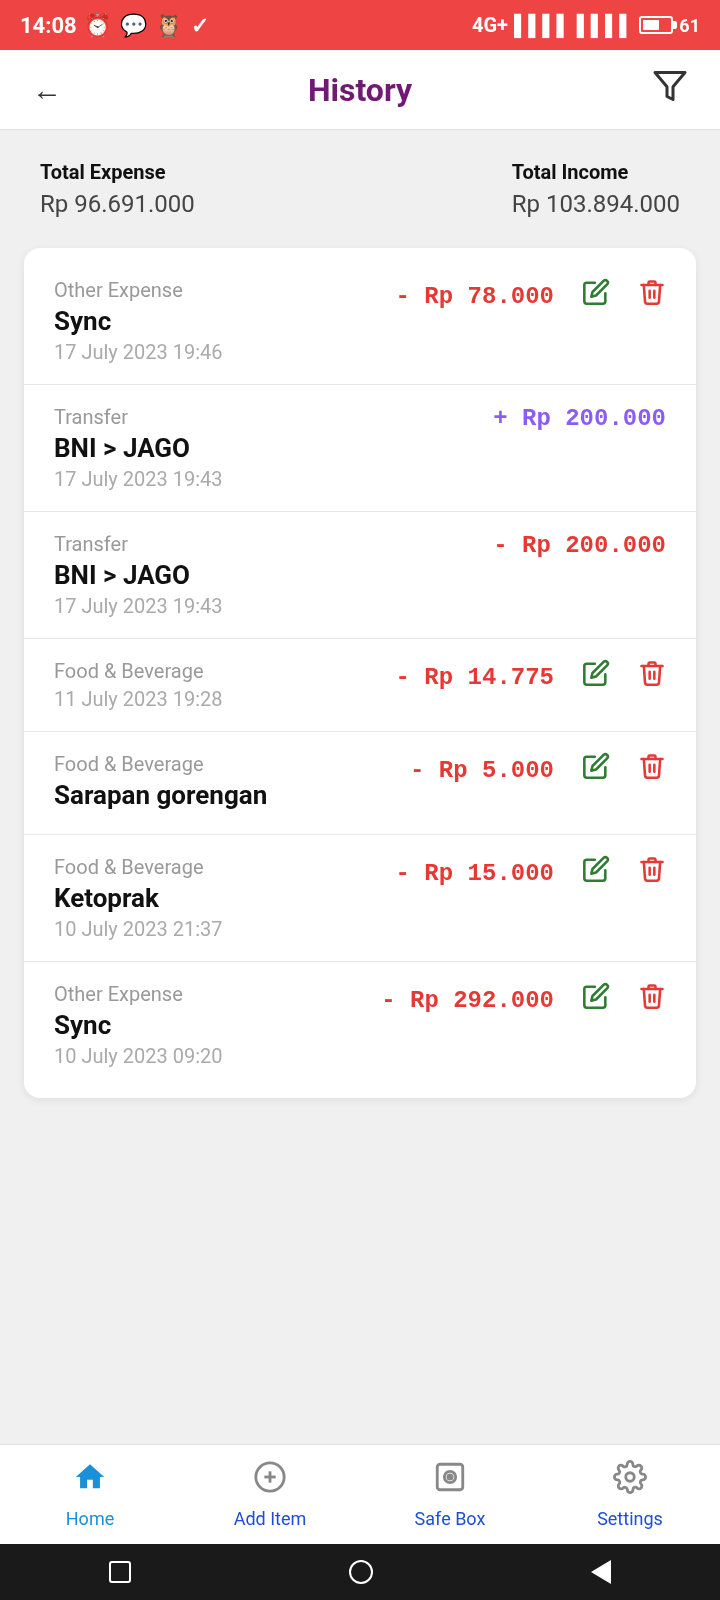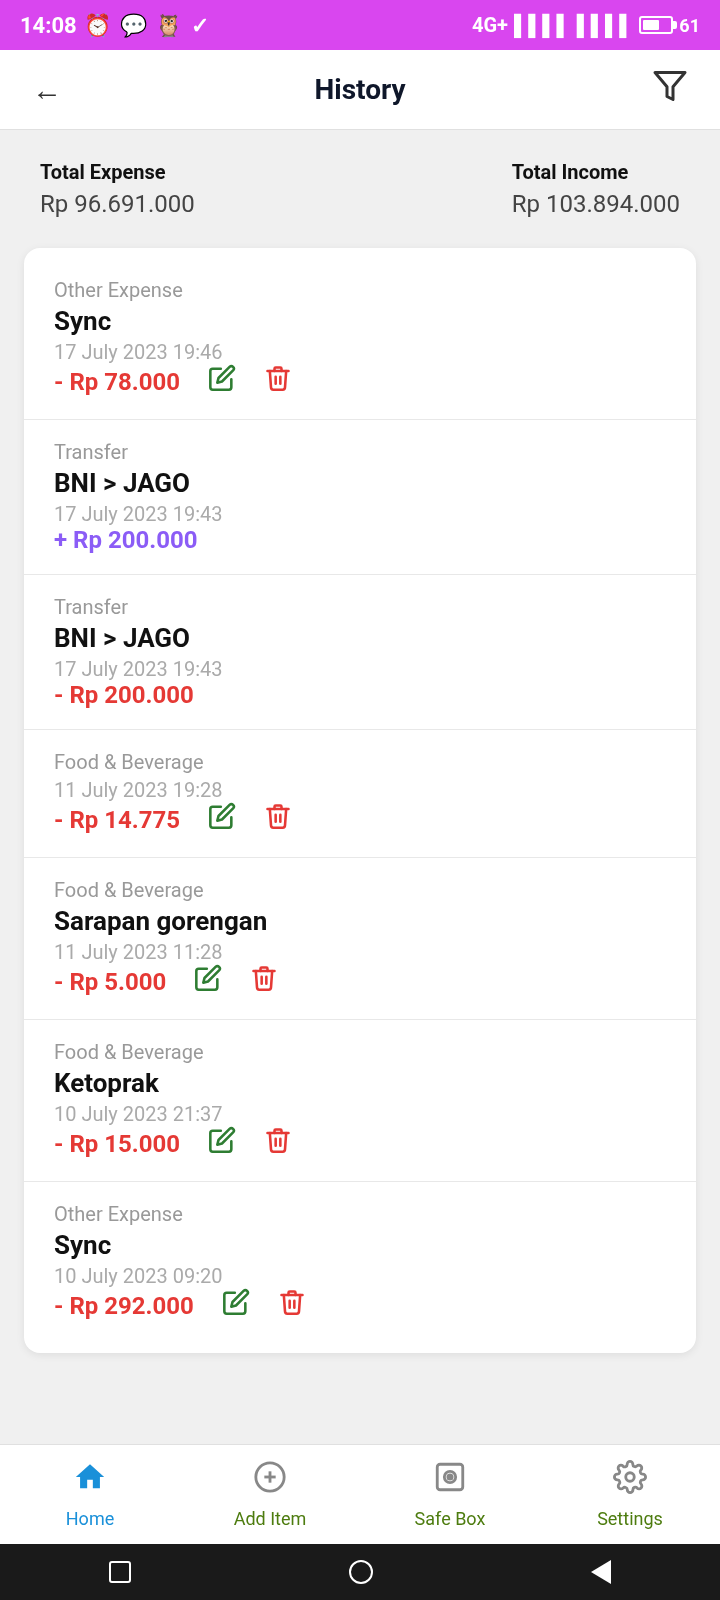--- a/index.html
+++ b/index.html
@@ -8,21 +8,21 @@
       width: 720px;
       min-height: 1600px;
       font-family: 'Roboto', Arial, sans-serif;
       background: #f0f0f0;
       position: relative;
       overflow-x: hidden;
     }
 
     
     .status-bar {
-      background: #d946ef;
+      background: #ef4444;
       color: white;
       height: 50px;
       display: flex;
       align-items: center;
       justify-content: space-between;
       padding: 0 20px;
       font-size: 22px;
       font-weight: bold;
     }
     .status-bar-left { display: flex; align-items: center; gap: 8px; }
@@ -59,23 +59,23 @@
     .header {
       background: white;
       height: 80px;
       display: flex;
       align-items: center;
       justify-content: space-between;
       padding: 0 24px;
       border-bottom: 1px solid #e0e0e0;
     }
     .header-title {
-      font-size: 28px;
+      font-size: 32px;
       font-weight: bold;
-      color: #0f172a;
+      color: #701a75;
       position: absolute;
       left: 50%;
       transform: translateX(-50%);
     }
     .back-btn {
       font-size: 30px;
       color: #333;
       background: none;
       border: none;
       cursor: pointer;
@@ -122,21 +122,20 @@
       padding: 20px 30px;
       border-bottom: 1px solid #e8e8e8;
     }
     .transaction-item:last-child {
       border-bottom: none;
     }
     .transaction-row {
       display: flex;
       justify-content: space-between;
       align-items: flex-start;
-      flex-direction: column;
     }
     .transaction-left { flex: 1; }
     .transaction-category {
       font-size: 20px;
       color: #999;
       margin-bottom: 4px;
     }
     .transaction-name {
       font-size: 26px;
       font-weight: bold;
@@ -144,20 +143,21 @@
       margin-bottom: 4px;
     }
     .transaction-date {
       font-size: 20px;
       color: #aaa;
     }
     .transaction-right {
       display: flex;
       align-items: center;
       gap: 28px;
+      font-family: Liberation Mono, monospace;
     }
     .transaction-amount {
       font-size: 24px;
       font-weight: bold;
     }
     .amount-negative { color: #e53935; }
     .amount-positive { color: #8b5cf6; }
     .action-icon {
       font-size: 28px;
       cursor: pointer;
@@ -183,21 +183,21 @@
       flex-direction: column;
       align-items: center;
       justify-content: center;
       gap: 6px;
       cursor: pointer;
       padding: 10px 0;
     }
     .nav-icon { font-size: 32px; }
     .nav-label { font-size: 18px; }
     .nav-active { color: #1a90d9; }
-    .nav-inactive { color: #4d7c0f; }
+    .nav-inactive { color: #1d4ed8; }
 
     
     .android-nav {
       position: fixed;
       bottom: 0;
       left: 0;
       width: 720px;
       height: 56px;
       background: #1a1a1a;
       display: flex;
@@ -349,21 +349,20 @@
       </span>
 
       </div>
     </div>
   </div>
     <div class="transaction-item">
     <div class="transaction-row">
       <div class="transaction-left">
         <div class="transaction-category">Food &amp; Beverage</div>
         <div class="transaction-name">Sarapan gorengan</div>
-        <div class="transaction-date">11 July 2023 11:28</div>
       </div>
       <div class="transaction-right">
         <span class="transaction-amount amount-negative">- Rp 5.000</span>
 
       <span class="action-icon edit-icon">
         <svg width="28" height="28" viewBox="0 0 24 24" fill="none" stroke="#2e7d32" stroke-width="2.2" stroke-linecap="round" stroke-linejoin="round">
           <path d="M11 4H4a2 2 0 0 0-2 2v14a2 2 0 0 0 2 2h14a2 2 0 0 0 2-2v-7"></path>
           <path d="M18.5 2.5a2.121 2.121 0 0 1 3 3L12 15l-4 1 1-4 9.5-9.5z"></path>
         </svg>
       </span>

